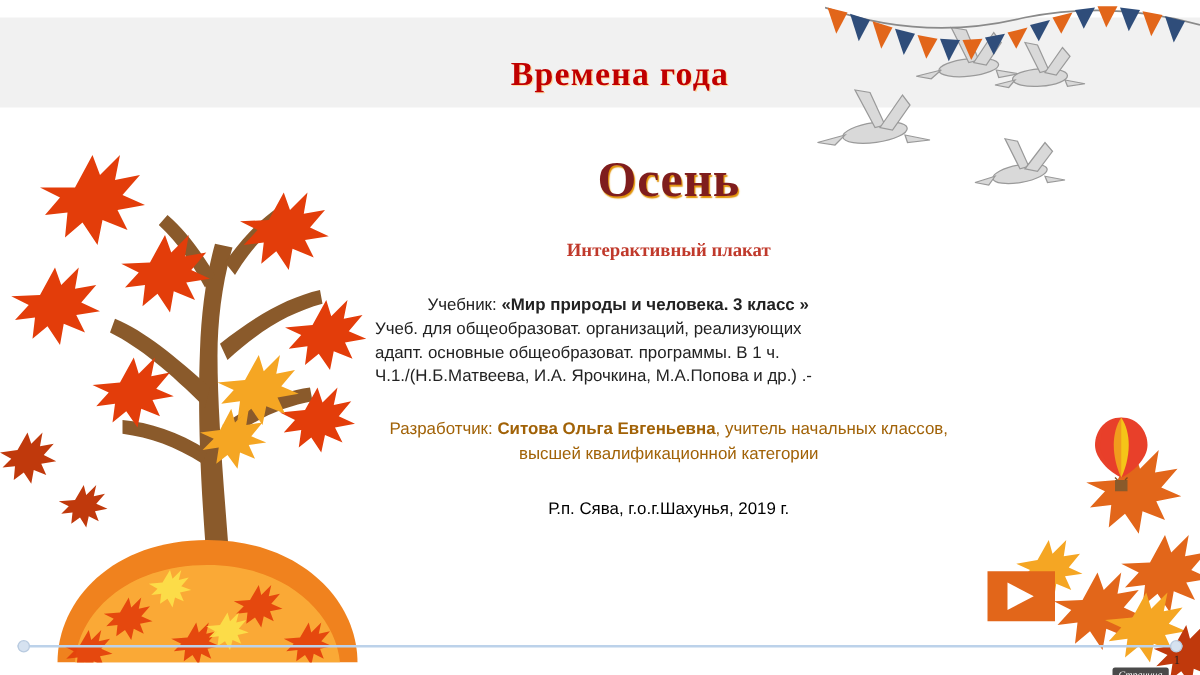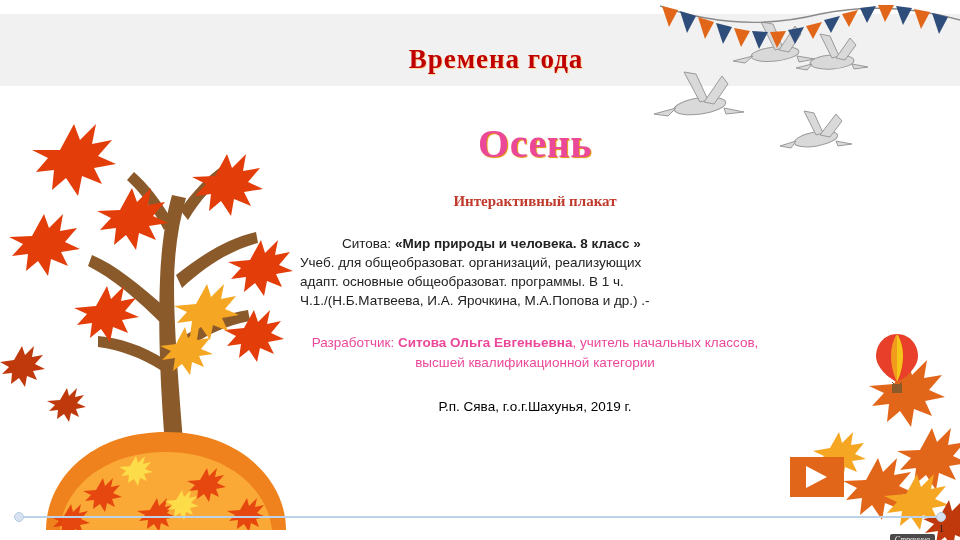--- a/index.html
+++ b/index.html
@@ -96,21 +96,21 @@
     left: 300px;
     top: 120px;
     width: 470px;
     z-index: 25;
     text-align: center;
   }
   .season {
     font-family: "Liberation Serif", serif;
     font-weight: bold;
     font-size: 40px;
-    color: #ec4899;
+    color: #7f1d1d;
     text-shadow: 1px 1px 1px #e09000;
     margin: 0 0 26px 0;
     letter-spacing: 0.5px;
   }
   .subtitle {
     font-family: "Liberation Serif", serif;
     font-weight: bold;
     font-size: 15px;
     color: #c0392b;
     margin: 0 0 24px 0;
@@ -127,21 +127,21 @@
     display: block;
     text-align: left;
     padding-left: 42px;
   }
   .book-block b {
     font-weight: bold;
   }
   .author-block {
     font-family: "Liberation Sans", sans-serif;
     font-size: 13.5px;
-    color: #ec4899;
+    color: #a16207;
     line-height: 1.5;
     margin: 0 0 26px 0;
   }
   .author-block b {
     font-weight: bold;
   }
   .place-block {
     font-family: "Liberation Sans", sans-serif;
     font-size: 13.5px;
     color: #000000;
@@ -355,22 +355,22 @@
   </svg>
 
   <div class="title-main">Времена года</div>
 
   <div class="content">
     <div class="season">Осень</div>
     <div class="subtitle">Интерактивный плакат</div>
 
     <div class="book-block">
       <span class="lead">
-        <span>Ситова:</span>
-        <b>«Мир природы и человека. 8 класс »</b>
+        <span>Учебник:</span>
+        <b>«Мир природы и человека. 3 класс »</b>
       </span>
       <span>Учеб. для общеобразоват. организаций, реализующих</span><br>
       <span>адапт. основные общеобразоват. программы. В 1 ч.</span><br>
       <span>Ч.1./(Н.Б.Матвеева, И.А. Ярочкина, М.А.Попова и др.) .-</span><br>
     </div>
 
     <div class="author-block">
       <span>Разработчик:</span>
       <b>Ситова Ольга Евгеньевна</b><span>, учитель начальных классов,</span><br>
       <span>высшей квалификационной категории</span>

